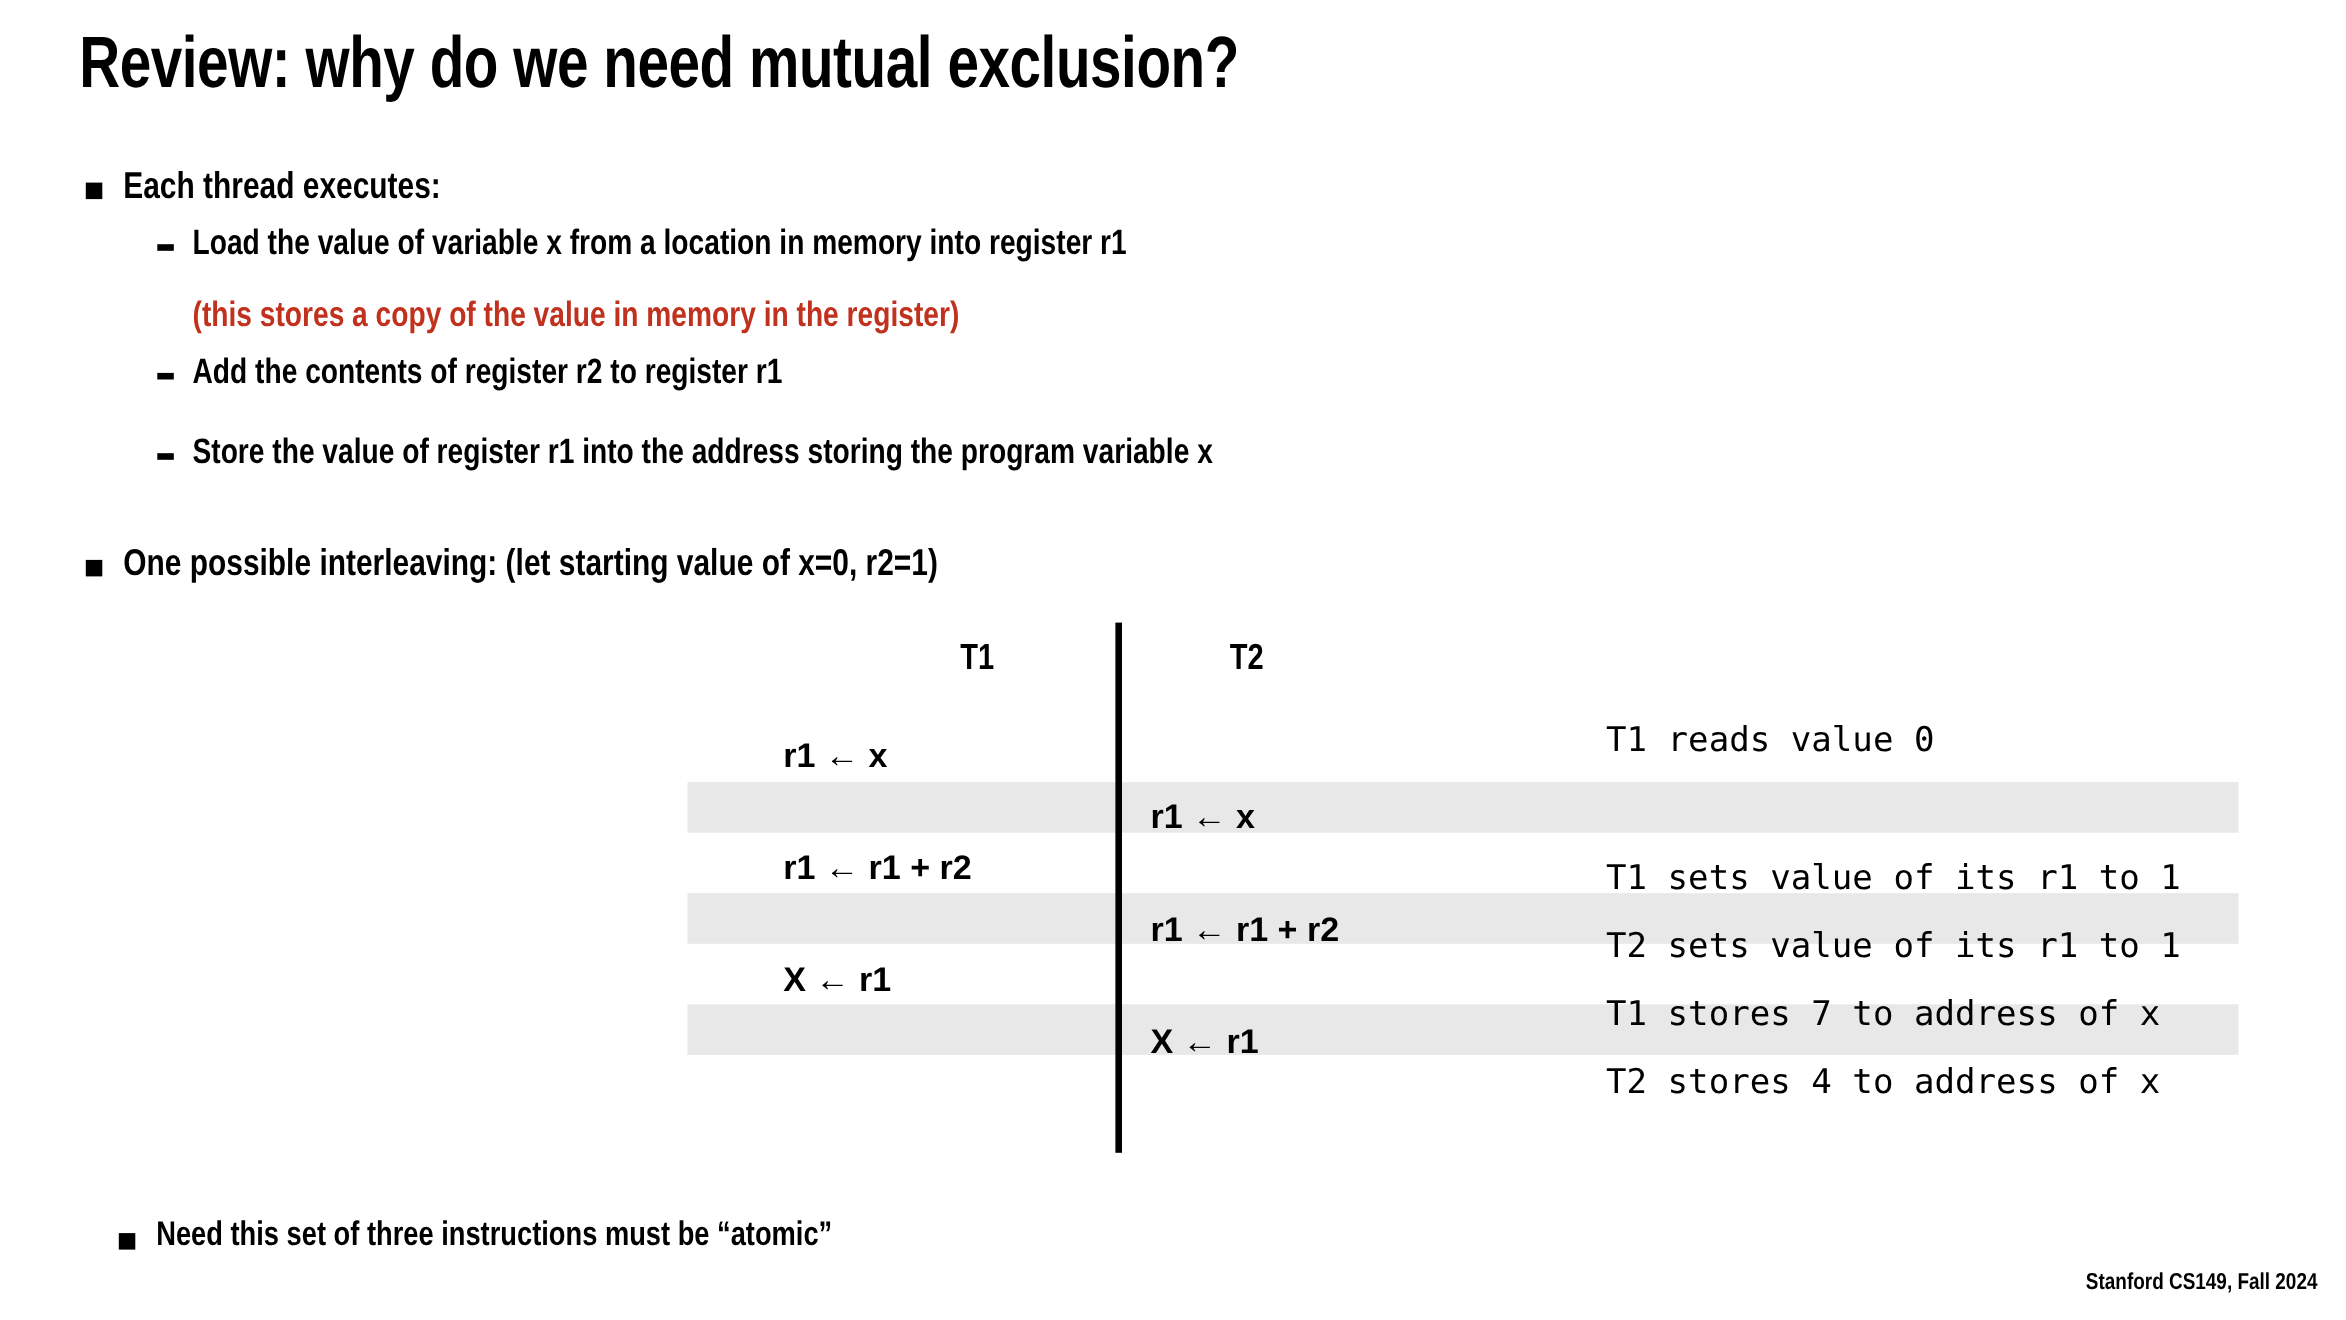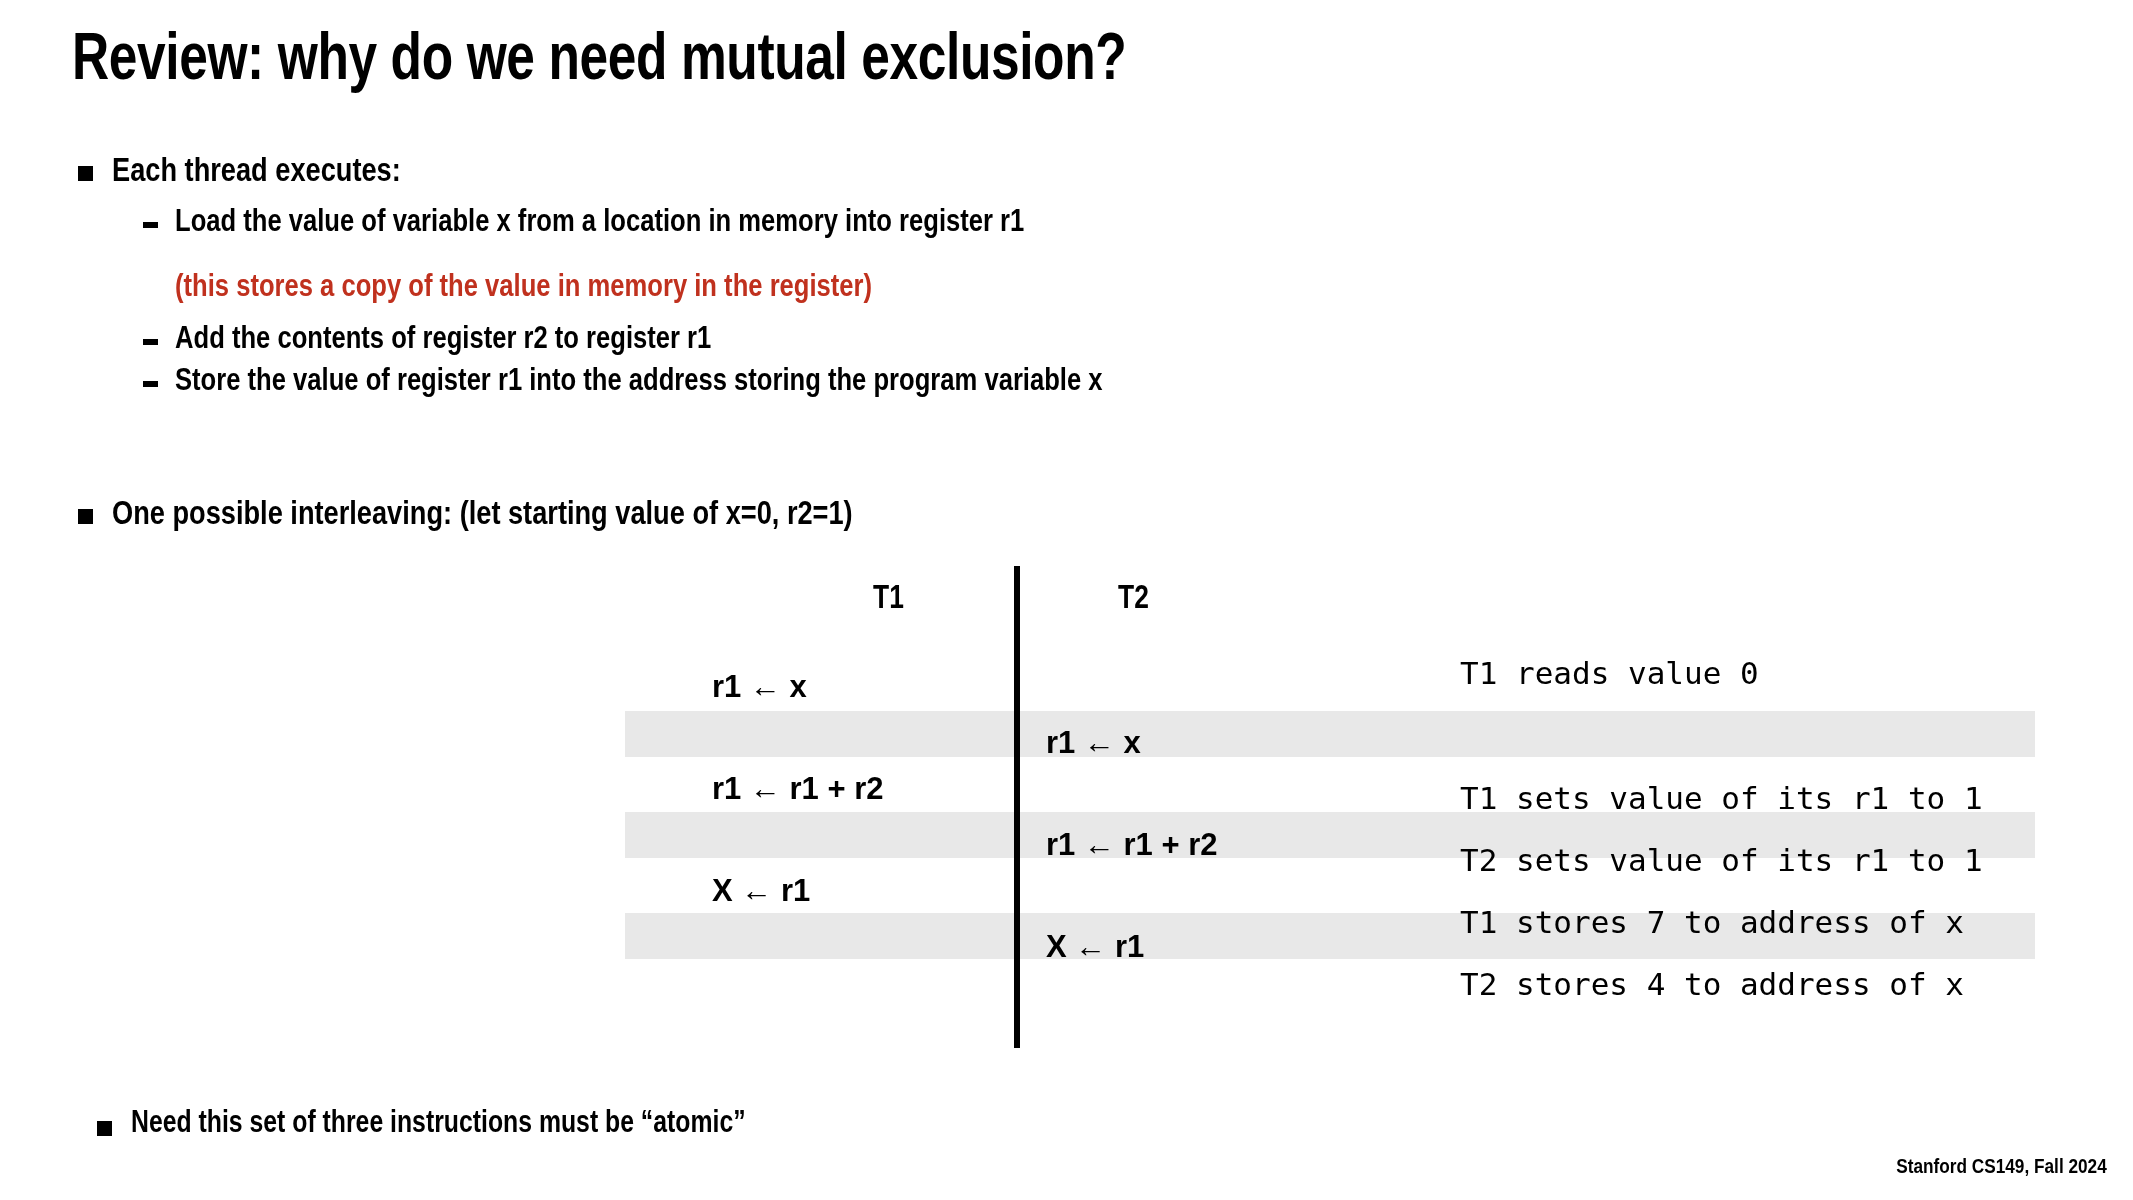--- a/index.html
+++ b/index.html
@@ -160,21 +160,21 @@
   <div class="txt">Load the value of variable x from a location in memory into register r1</div>
 </div>
 
 <div class="cont-line" style="left:175px; top:267px; color:#c0311e;">(this stores a copy of the value in memory in the register)</div>
 
 <div class="bullet-l2" style="left:143px; top:320px;">
   <div class="dash"></div>
   <div class="txt">Add the contents of register r2 to register r1</div>
 </div>
 
-<div class="bullet-l2" style="left:143px; top:362px;">
+<div class="bullet-l2" style="left:143px; top:393px;">
   <div class="dash"></div>
   <div class="txt">Store the value of register r1 into the address storing the program variable x</div>
 </div>
 
 <div class="bullet-l1" style="left:78px; top:493px;">
   <div class="sq"></div>
   <div class="txt">One possible interleaving: (let starting value of x=0, r2=1)</div>
 </div>
 
 <div id="interleave-table">
@@ -195,18 +195,18 @@
   <div class="instr" style="left:712px; top:873px;">X ← r1</div>
   <div class="instr" style="left:1046px; top:929px;">X ← r1</div>
 
   <div class="annot" style="top:655px;">T1 reads value 0</div>
   <div class="annot" style="top:780px;">T1 sets value of its r1 to 1</div>
   <div class="annot" style="top:842px;">T2 sets value of its r1 to 1</div>
   <div class="annot" style="top:904px;">T1 stores 7 to address of x</div>
   <div class="annot" style="top:966px;">T2 stores 4 to address of x</div>
 </div>
 
-<div class="bullet-l1" style="left:97px; top:1105px;">
+<div class="bullet-l1" style="left:108px; top:1105px;">
   <div class="sq"></div>
   <div class="txt" style="font-size:31px;">Need this set of three instructions must be “atomic”</div>
 </div>
 
 <div id="footer">Stanford CS149, Fall 2024</div>
 
 </body></html>

